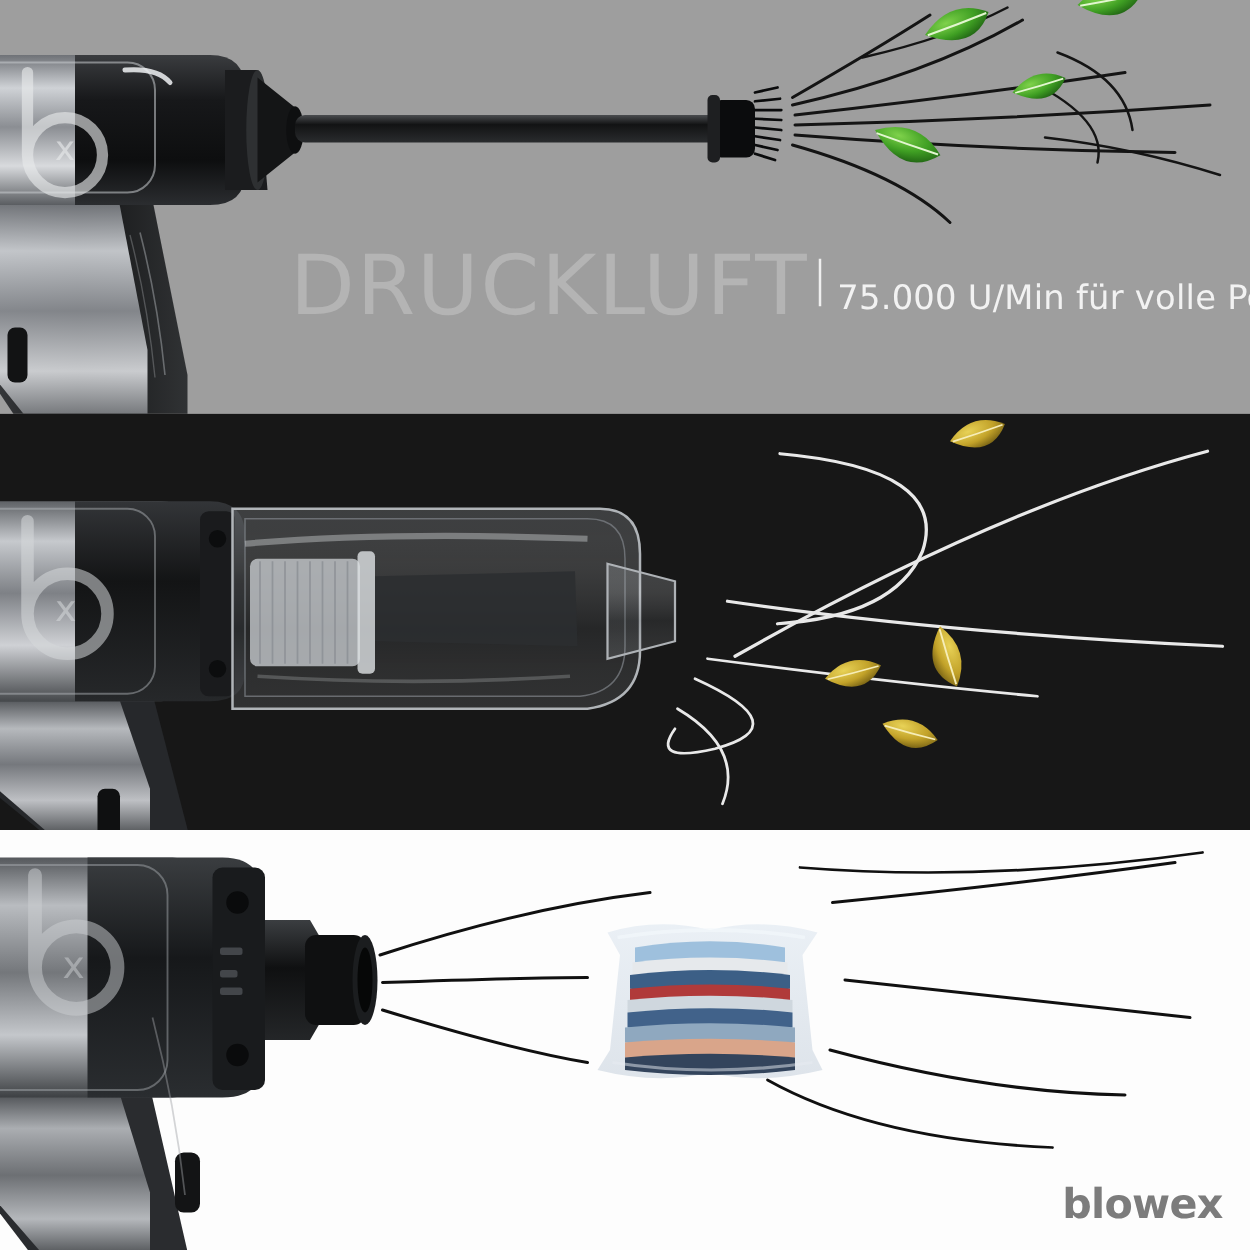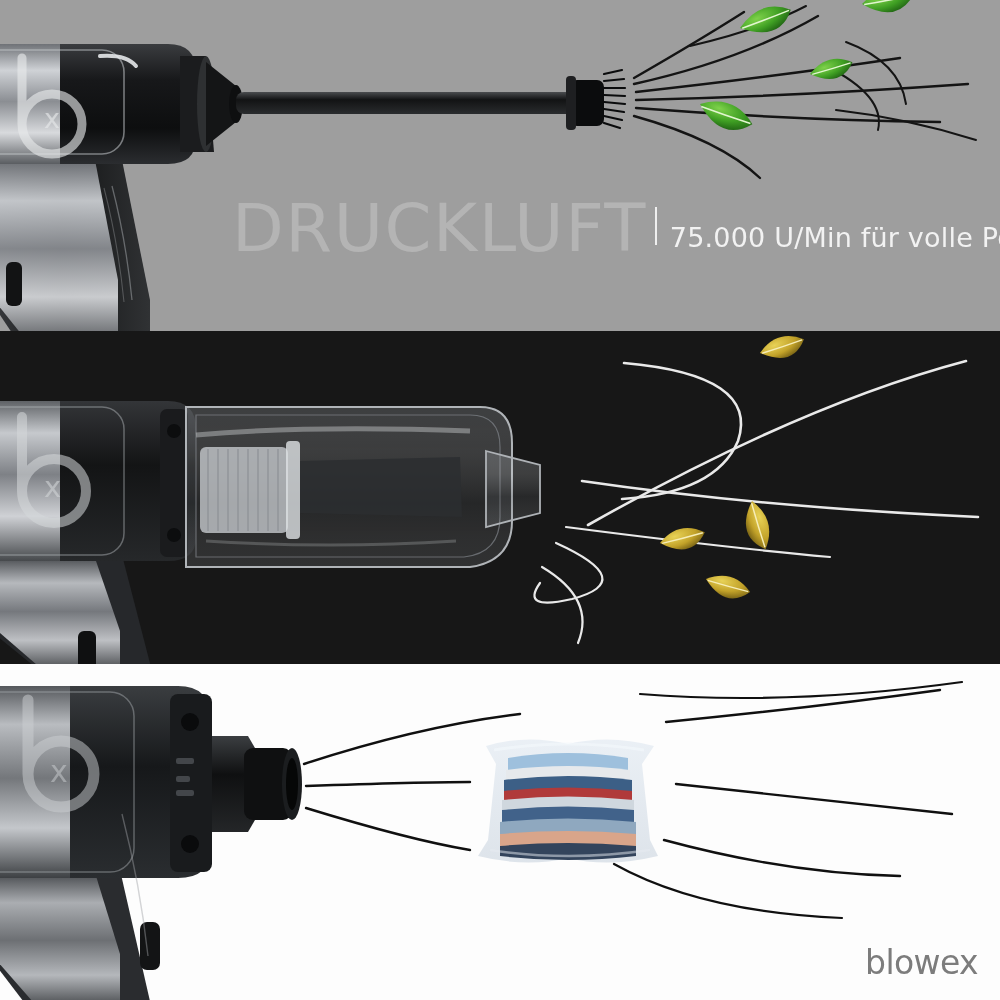--- a/index.html
+++ b/index.html
@@ -51,21 +51,21 @@
   }
   #cap-blow   .subline { color:#f2f2f2; }
 
   
   #brand {
     position:absolute;
     right:22px;
     bottom:18px;
     font-family:"DejaVu Sans", sans-serif;
     font-size:33px;
-    font-weight:400;
+    font-weight:700;
     letter-spacing:-0.6px;
     color:#7c7c7c;
   }
 </style>
 </head>
 <body>
 
 <div id="stage">
 
   <div class="panel" id="panel-blow">

